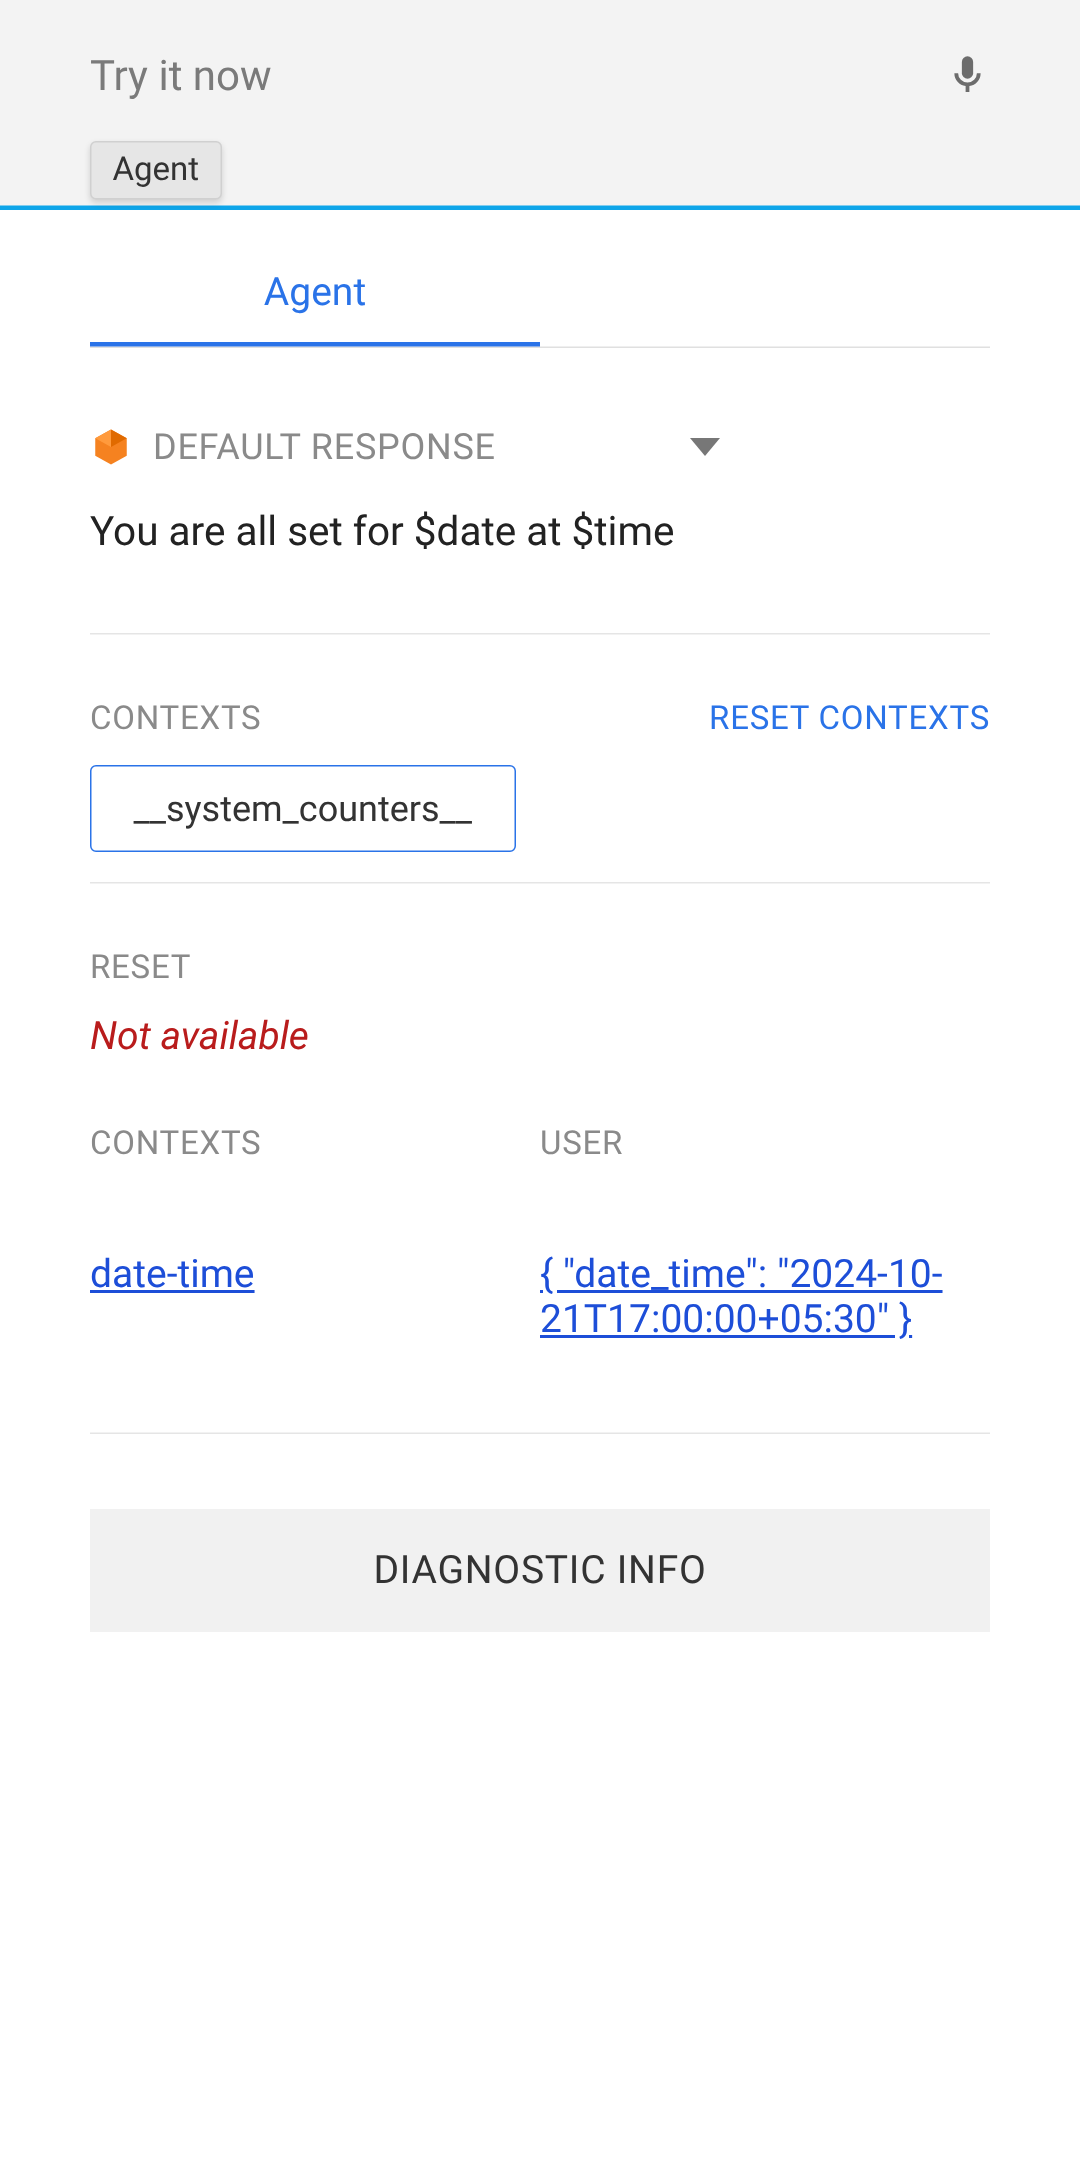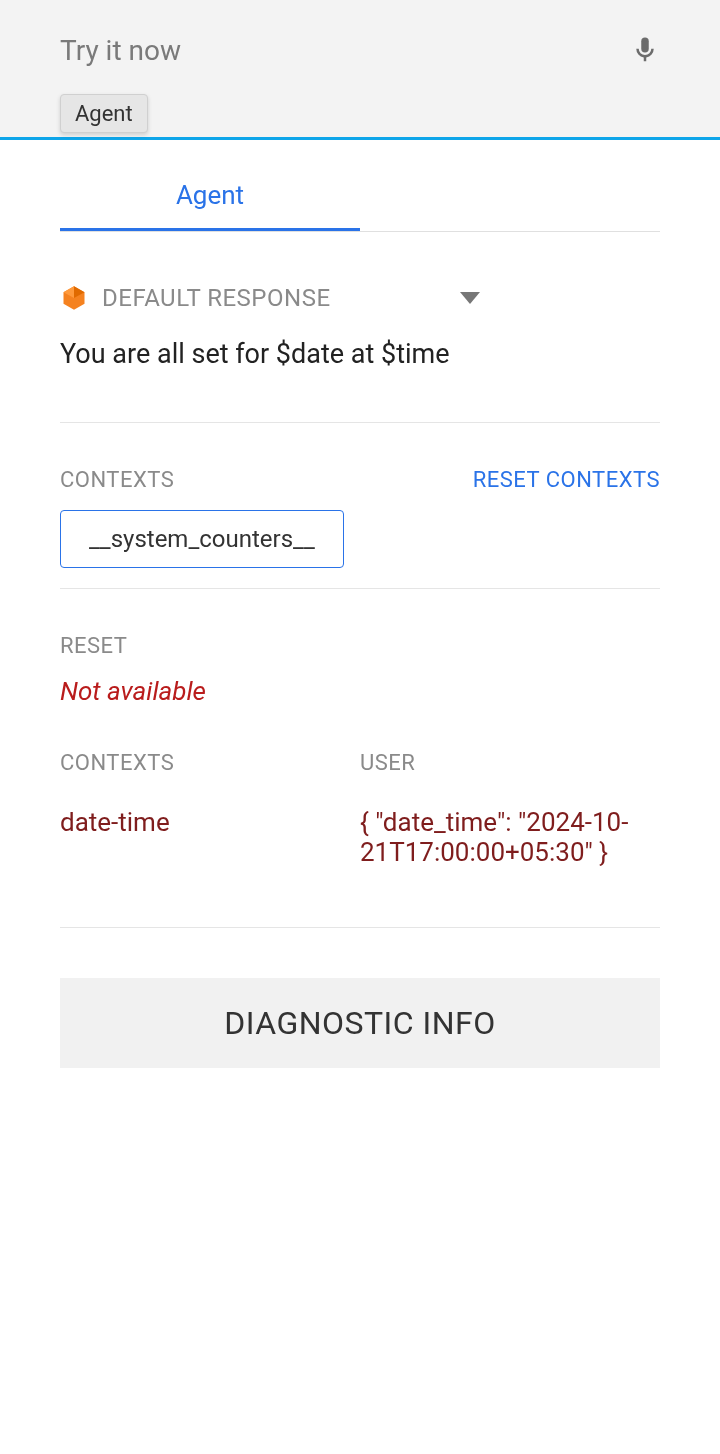--- a/index.html
+++ b/index.html
@@ -149,29 +149,30 @@
     margin-top: 44px;
     row-gap: 24px;
   }
   .param-header {
     font-size: 22px;
     color: #8a8a8a;
     letter-spacing: 0.5px;
   }
   .param-cell {
     font-size: 26px;
-    color: #7f1d1d;
-    margin-top: 8px;
+    color: #1d4ed8;
+    margin-top: 36px;
+    text-decoration: underline;
   }
   .diag-btn {
     width: 100%;
     background: #f1f1f1;
     text-align: center;
     padding: 26px 0;
-    font-size: 32px;
+    font-size: 26px;
     color: #333;
     letter-spacing: 0.5px;
     margin-top: 50px;
     cursor: pointer;
   }
 </style>
 </head>
 <body>
 
 <div class="header">

